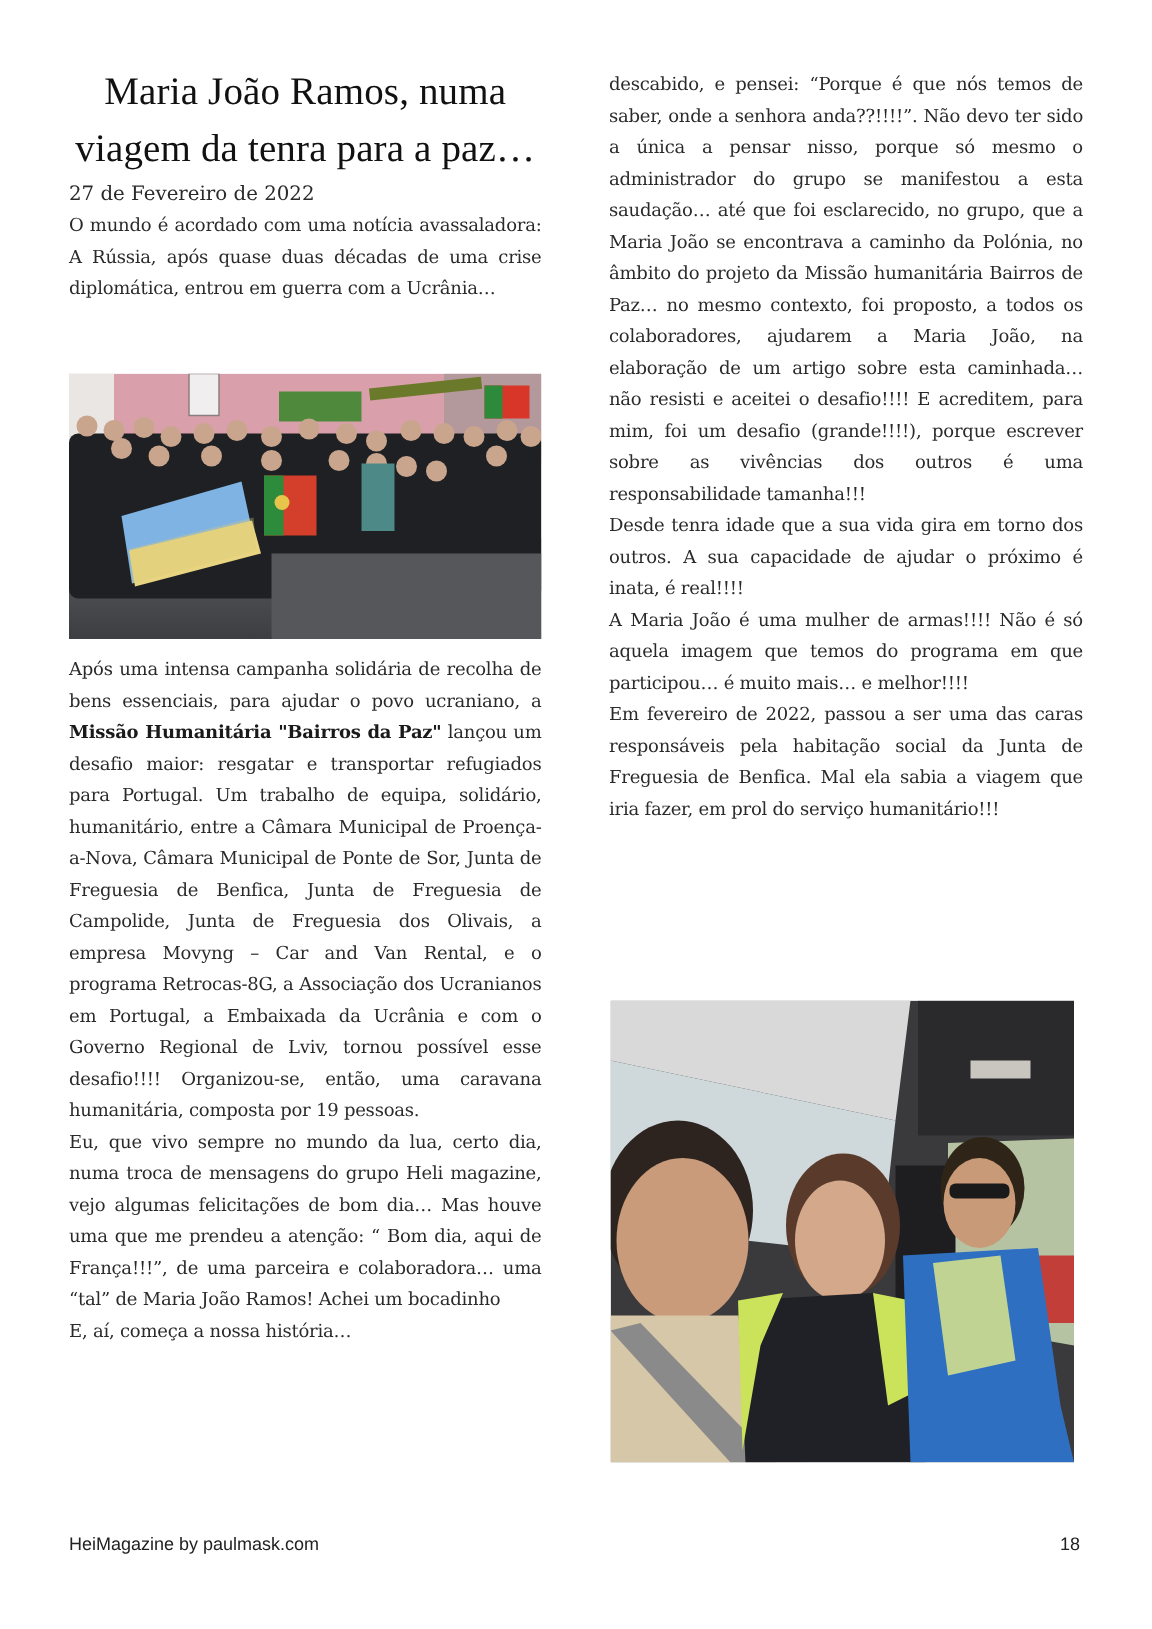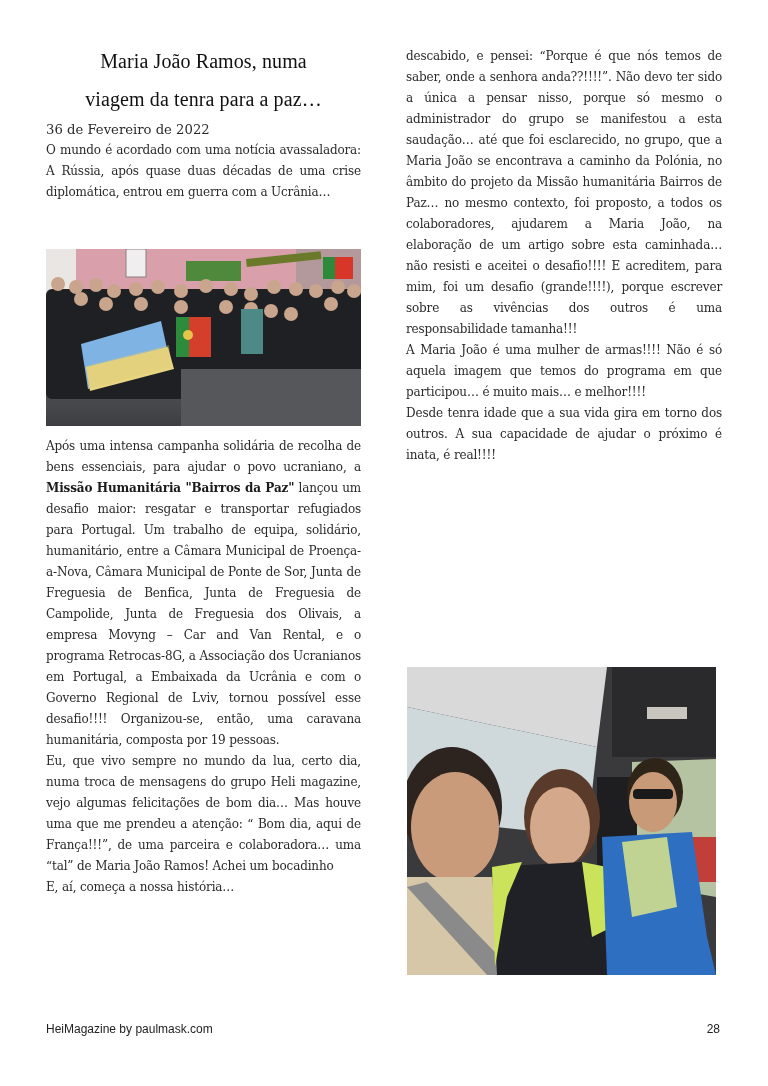--- a/index.html
+++ b/index.html
@@ -5,21 +5,21 @@
   * { box-sizing: border-box; margin: 0; padding: 0; }
   html, body { width: 768px; height: 1086px; background: #ffffff; overflow: hidden; }
   body { position: relative; font-family: "DejaVu Serif", "Liberation Serif", serif; color: #2a2a2a; }
 
   .col { position: absolute; width: 315px; }
   .col-left { left: 46px; top: 42px; }
   .col-right { left: 406px; top: 46px; width: 316px; }
 
   .title {
     font-family: "Liberation Serif", "DejaVu Serif", serif;
-    font-size: 20px; line-height: 38px; text-align: center; color: #111;
+    font-size: 26px; line-height: 38px; text-align: center; color: #111;
     font-weight: normal; letter-spacing: 0.1px;
   }
   .date { font-size: 13.2px; line-height: 21px; margin-top: 1px; }
   p.body {
     font-size: 12px; line-height: 21px; text-align: justify;
     text-align-last: left; hyphens: none; letter-spacing: -0.15px;
   }
   p.body strong { font-weight: bold; color: #1a1a1a; }
 
   .photo { position: absolute; overflow: hidden; }
@@ -31,21 +31,21 @@
     display: flex; justify-content: space-between; }
 </style>
 </head>
 <body>
 
 <div class="col col-left">
   <h1 class="title">
     <span>Maria João Ramos, numa</span><br>
     <span>viagem da tenra para a paz…</span>
   </h1>
-  <div class="date">36 de Fevereiro de 2022</div>
+  <div class="date">27 de Fevereiro de 2022</div>
   <p class="body">O mundo é acordado com uma notícia avassaladora: A Rússia, após quase duas décadas de uma crise diplomática, entrou em guerra com a Ucrânia…</p>
 
   <div style="height:233px"></div>
 
   <p class="body"><span>Após uma intensa campanha solidária de recolha de bens essenciais, para ajudar o povo ucraniano, a </span><strong>Missão Humanitária "Bairros da Paz"</strong><span> lançou um desafio maior: resgatar e transportar refugiados para Portugal. Um trabalho de equipa, solidário, humanitário, entre a Câmara Municipal de Proença-a-Nova, Câmara Municipal de Ponte de Sor, Junta de Freguesia de Benfica, Junta de Freguesia de Campolide, Junta de Freguesia dos Olivais, a empresa Movyng – Car and Van Rental, e o programa Retrocas-8G, a Associação dos Ucranianos em Portugal, a Embaixada da Ucrânia e com o Governo Regional de Lviv, tornou possível esse desafio!!!! Organizou-se, então, uma caravana humanitária, composta por 19 pessoas.</span></p>
   <p class="body">Eu, que vivo sempre no mundo da lua, certo dia, numa troca de mensagens do grupo Heli magazine, vejo algumas felicitações de bom dia… Mas houve uma que me prendeu a atenção: “ Bom dia, aqui de França!!!”, de uma parceira e colaboradora… uma “tal” de Maria João Ramos! Achei um bocadinho</p>
   <p class="body">E, aí, começa a nossa história…</p>
 </div>
 
 <div class="photo photo-group">
@@ -100,22 +100,23 @@
     <polygon points="40,117 123,96 125,118 42,140" fill="#dccb79" opacity="0.35"></polygon>
     <rect x="130" y="68" width="35" height="40" fill="#d33f2a"></rect>
     <rect x="130" y="68" width="13" height="40" fill="#2c8c3b"></rect>
     <circle cx="142" cy="86" r="5" fill="#e7c54a"></circle>
     <rect x="195" y="60" width="22" height="45" fill="#4d8a87"></rect>
   </svg>
 </div>
 
 <div class="col col-right">
   <p class="body">descabido, e pensei: “Porque é que nós temos de saber, onde a senhora anda??!!!!”. Não devo ter sido a única a pensar nisso, porque só mesmo o administrador do grupo se manifestou a esta saudação… até que foi esclarecido, no grupo, que a Maria João se encontrava a caminho da Polónia, no âmbito do projeto da Missão humanitária Bairros de Paz… no mesmo contexto, foi proposto, a todos os colaboradores, ajudarem a Maria João, na elaboração de um artigo sobre esta caminhada… não resisti e aceitei o desafio!!!! E acreditem, para mim, foi um desafio (grande!!!!), porque escrever sobre as vivências dos outros é uma responsabilidade tamanha!!!</p>
+  <p class="body">Desde tenra idade que a sua vida gira em torno dos outros. A sua capacidade de ajudar o próximo é inata, é real!!!!</p>
   <p class="body">A Maria João é uma mulher de armas!!!! Não é só aquela imagem que temos do programa em que participou… é muito mais… e melhor!!!!</p>
-  <p class="body">Desde tenra idade que a sua vida gira em torno dos outros. A sua capacidade de ajudar o próximo é inata, é real!!!!</p>
+  <p class="body">Em fevereiro de 2022, passou a ser uma das caras responsáveis pela habitação social da Junta de Freguesia de Benfica. Mal ela sabia a viagem que iria fazer, em prol do serviço humanitário!!!</p>
 </div>
 
 <div class="photo photo-van">
   <svg width="309" height="308" viewBox="0 0 309 308" xmlns="http://www.w3.org/2000/svg">
     <rect width="309" height="308" fill="#3a3a3c"></rect>
     <polygon points="0,0 200,0 190,80 0,40" fill="#d9d9d9"></polygon>
     <polygon points="0,40 190,80 180,170 0,150" fill="#cfd9db"></polygon>
     <rect x="205" y="0" width="104" height="90" fill="#2a2a2c"></rect>
     <rect x="240" y="40" width="40" height="12" fill="#c9c6c0"></rect>
     <polygon points="225,95 309,92 309,230 225,215" fill="#b6c3a2"></polygon>
@@ -133,14 +134,14 @@
     <ellipse cx="248" cy="125" rx="28" ry="34" fill="#2f2418"></ellipse>
     <ellipse cx="246" cy="135" rx="24" ry="30" fill="#c99a78"></ellipse>
     <rect x="226" y="122" width="40" height="10" rx="4" fill="#1a1a1a"></rect>
     <polygon points="195,170 285,165 300,270 309,308 200,308" fill="#2f6fc2"></polygon>
     <polygon points="215,175 260,170 270,240 225,250" fill="#d9e58a" opacity="0.85"></polygon>
   </svg>
 </div>
 
 <div class="footer">
   <span>HeiMagazine by paulmask.com</span>
-  <span>28</span>
+  <span>18</span>
 </div>
 
 </body></html>

